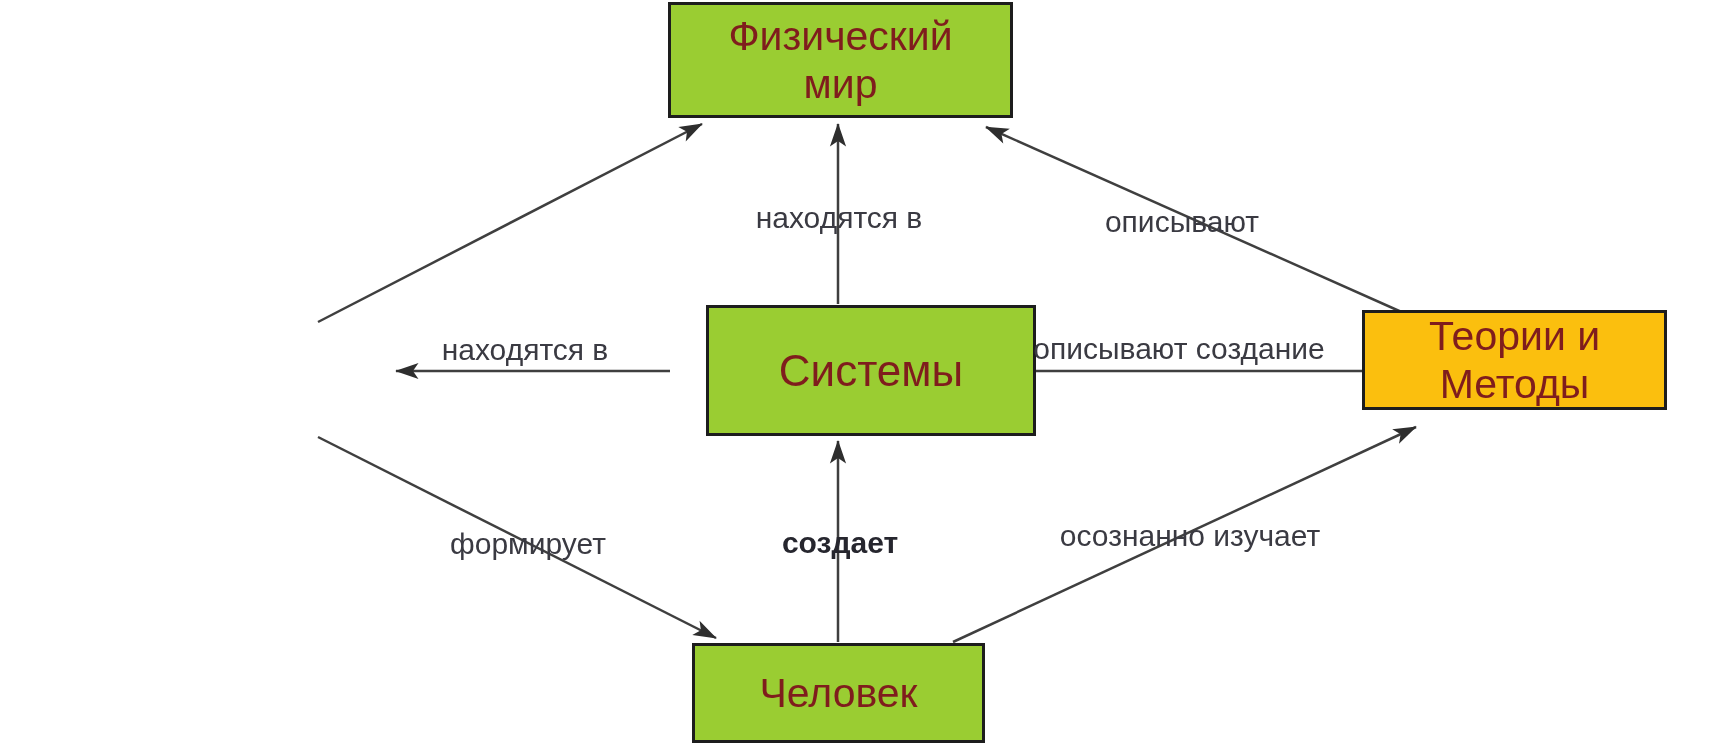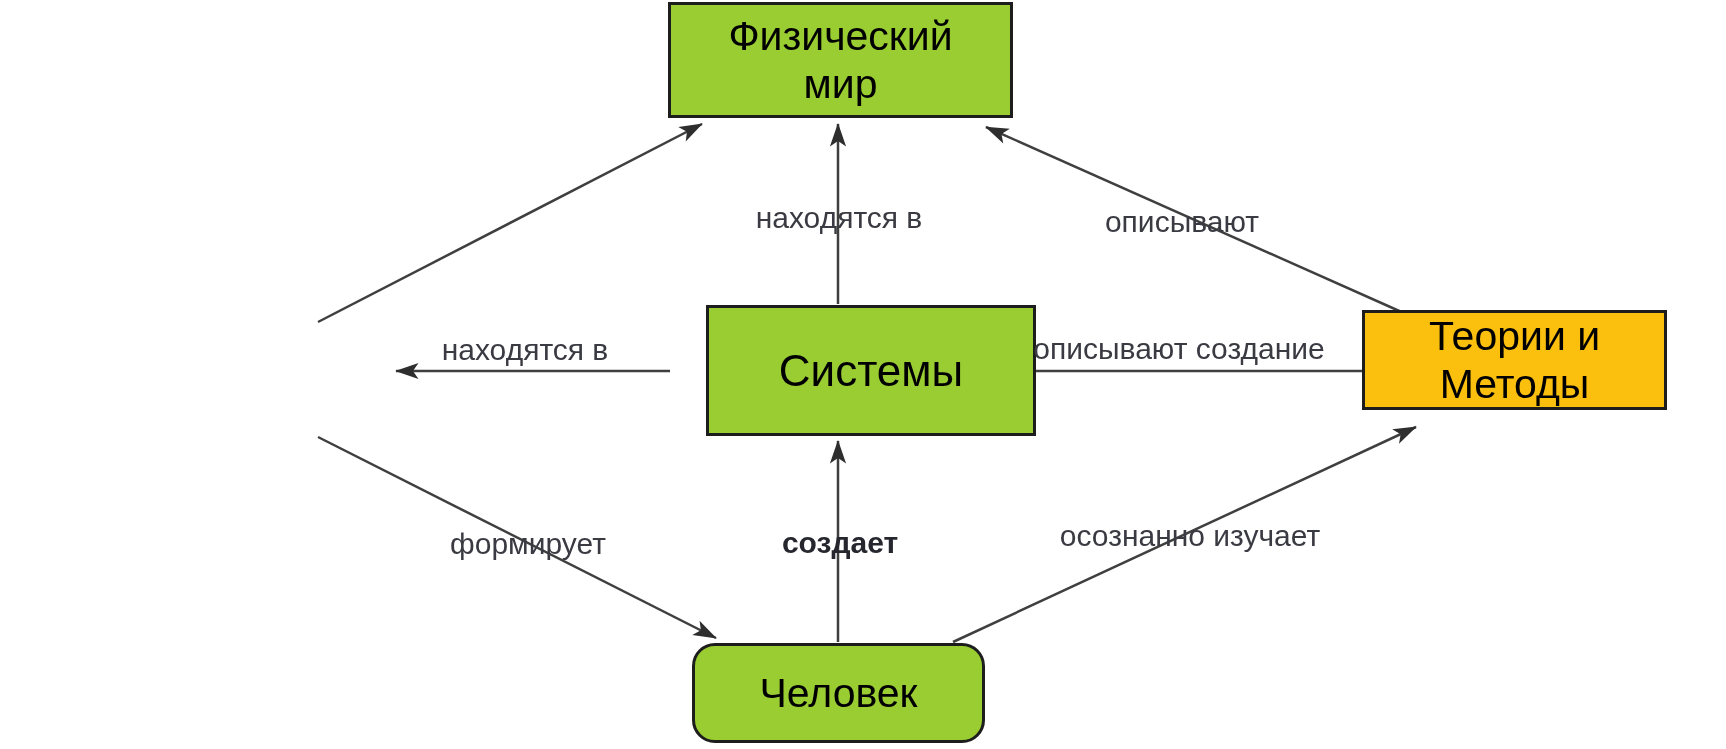--- a/index.html
+++ b/index.html
@@ -21,21 +21,21 @@
     stroke-width: 2.5;
   }
   .node {
     position: absolute;
     box-sizing: border-box;
     border: 3px solid #1d1d1d;
     display: flex;
     align-items: center;
     justify-content: center;
     text-align: center;
-    color: #000000;
+    color: #7f1d1d;
     font-size: 41px;
     line-height: 1.18;
     padding: 2px 24px;
   }
   .edge-label {
     position: absolute;
     transform: translate(-50%, -50%);
     font-size: 30px;
     color: #3a3a42;
     white-space: nowrap;
@@ -72,21 +72,21 @@
 
 
   <div class="node" style="left: 670px; top: 305px; width: 330px; height: 131px; font-size: 44px; background: rgb(154, 205, 50); margin-left: 36px;">
     <span>Системы</span>
   </div>
 
   <div class="node" style="left: 1362px; top: 310px; width: 305px; height: 100px; background: rgb(251, 191, 14);">
     <span>Теории и Методы</span>
   </div>
 
-  <div class="node" style="left: 692px; top: 643px; width: 293px; height: 100px; background: rgb(154, 205, 50); border-radius: 23px;">
+  <div class="node" style="left: 692px; top: 643px; width: 293px; height: 100px; background: rgb(154, 205, 50);">
     <span>Человек</span>
   </div>
 
   <div class="edge-label" style="left:839px; top:218px;">находятся в</div>
   <div class="edge-label" style="left:1182px; top:222px;">описывают</div>
   <div class="edge-label" style="left:525px; top:350px;">находятся в</div>
   <div class="edge-label" style="left:1179px; top:349px;">описывают создание</div>
   <div class="edge-label" style="left:528px; top:544px;">формирует</div>
   <div class="edge-label bold" style="left:840px; top:543px;">создает</div>
   <div class="edge-label" style="left:1190px; top:536px;">осознанно изучает</div>

